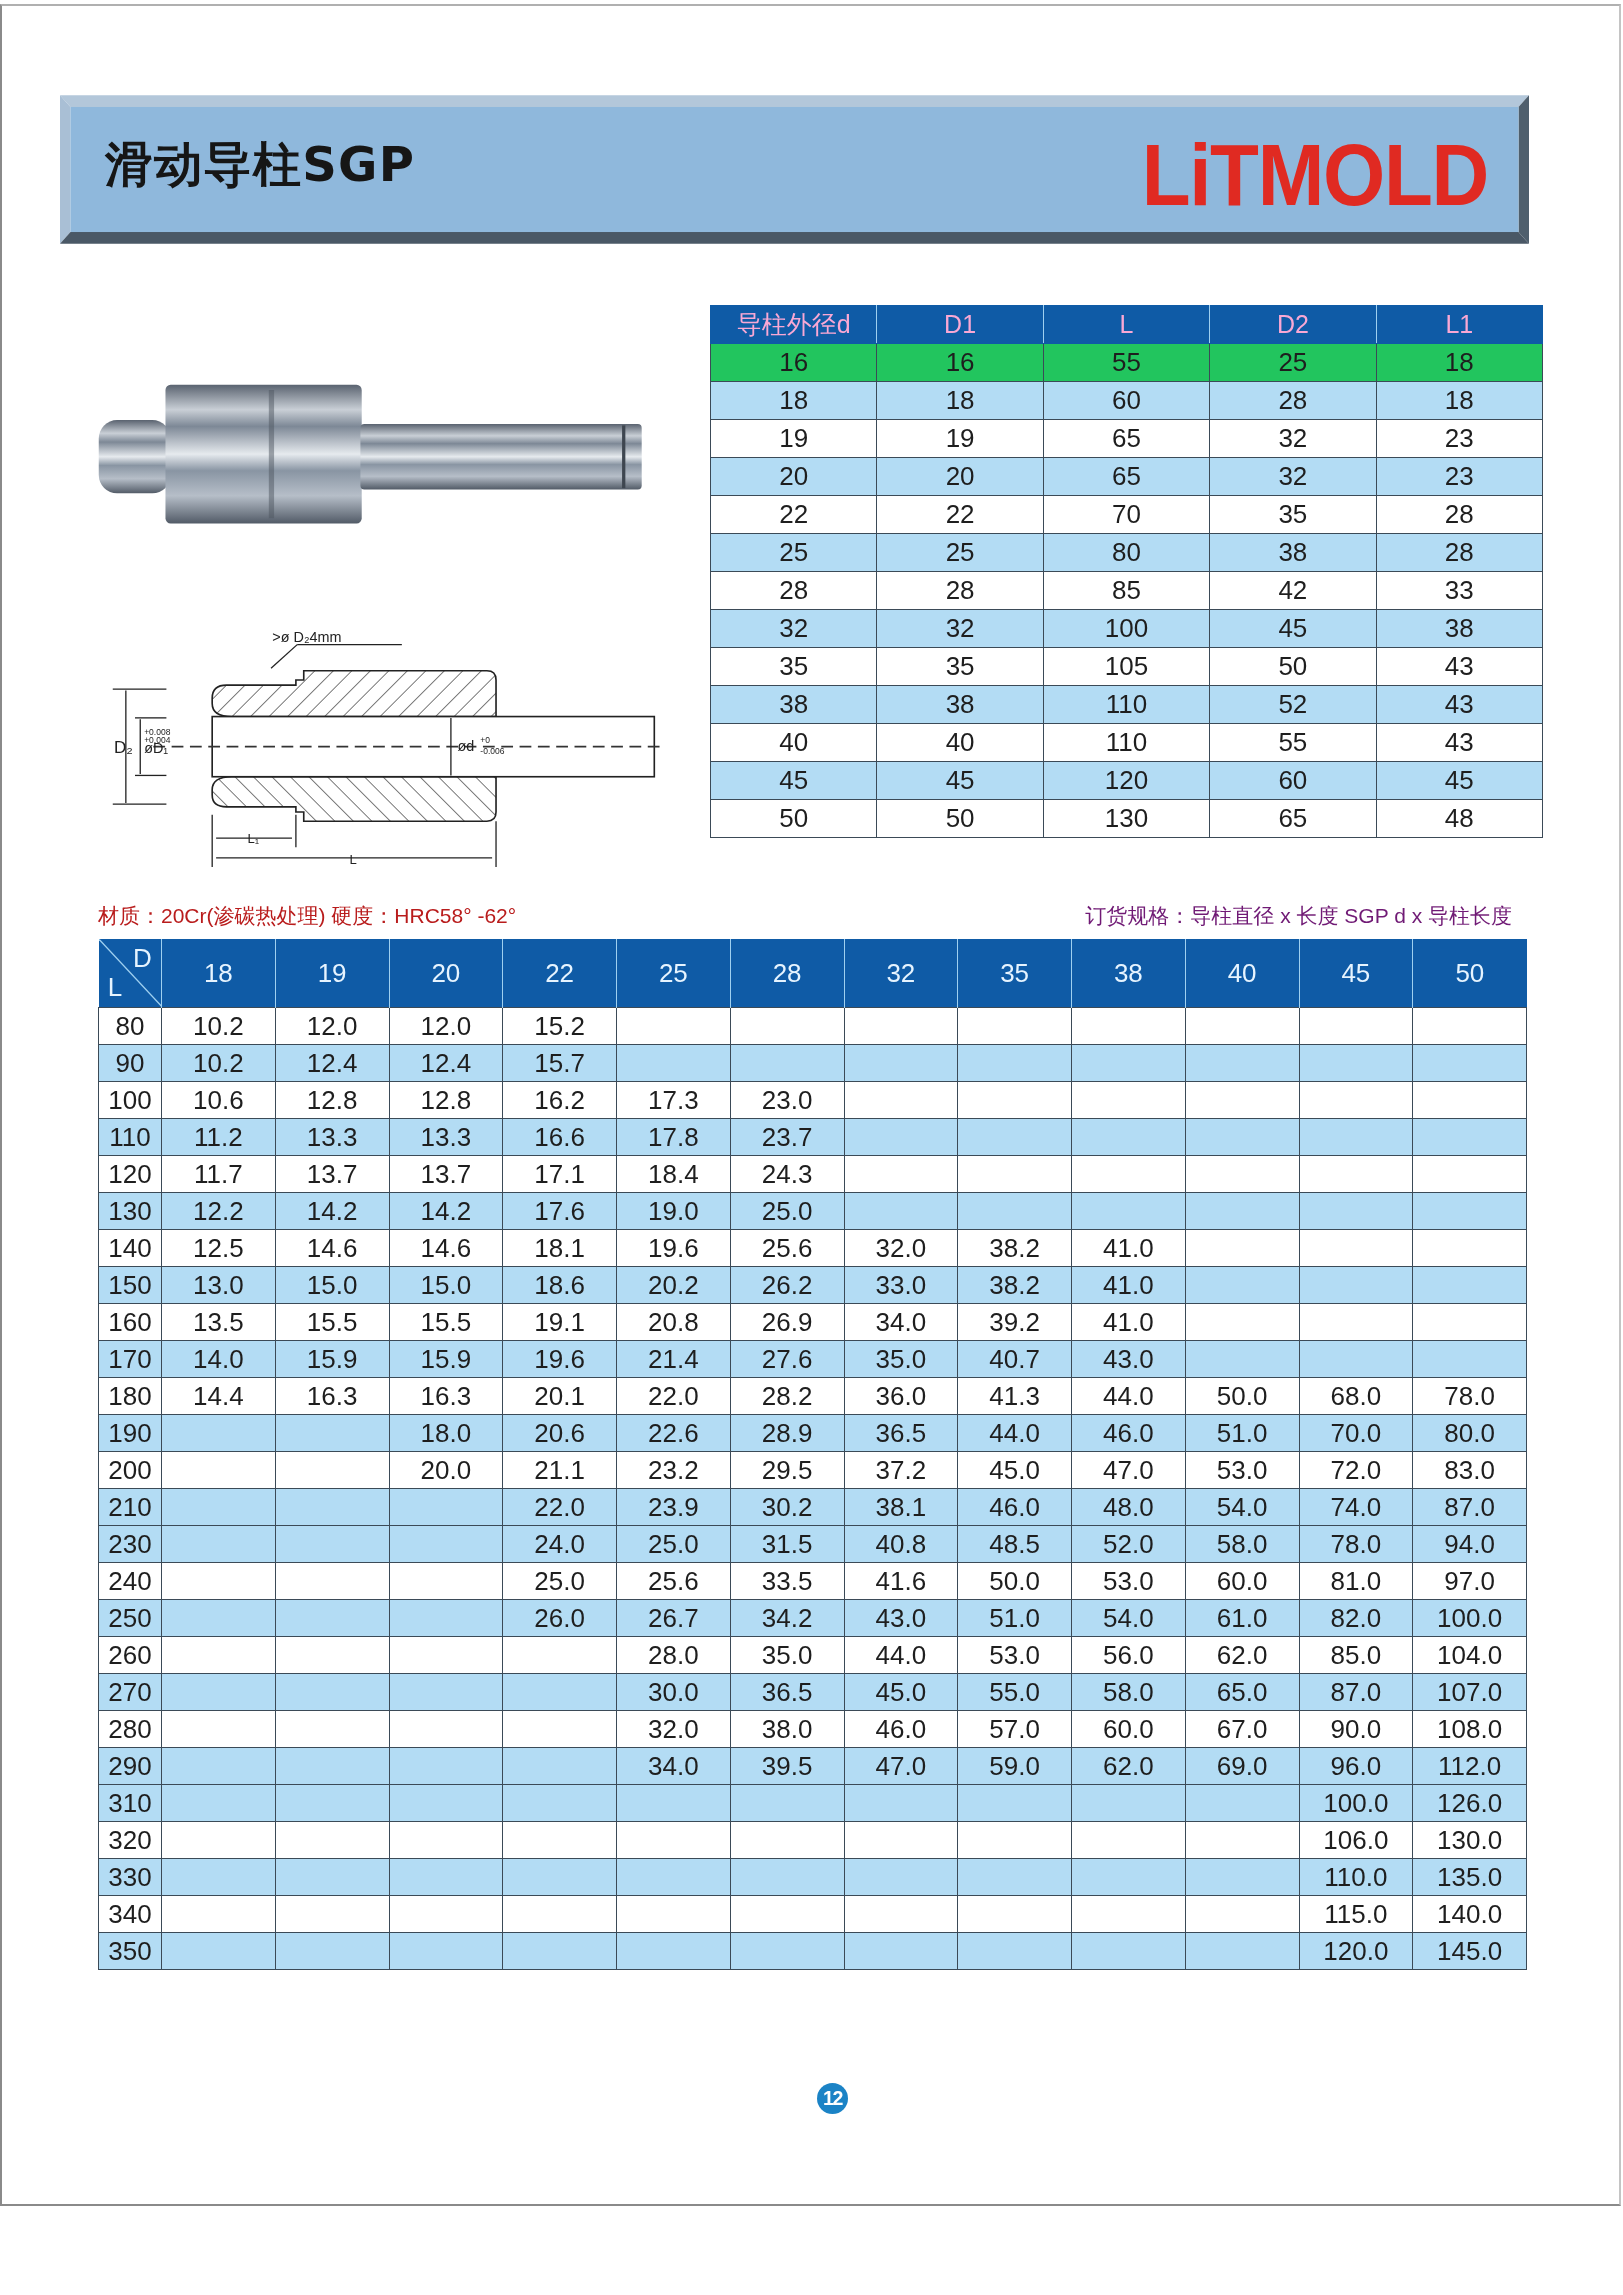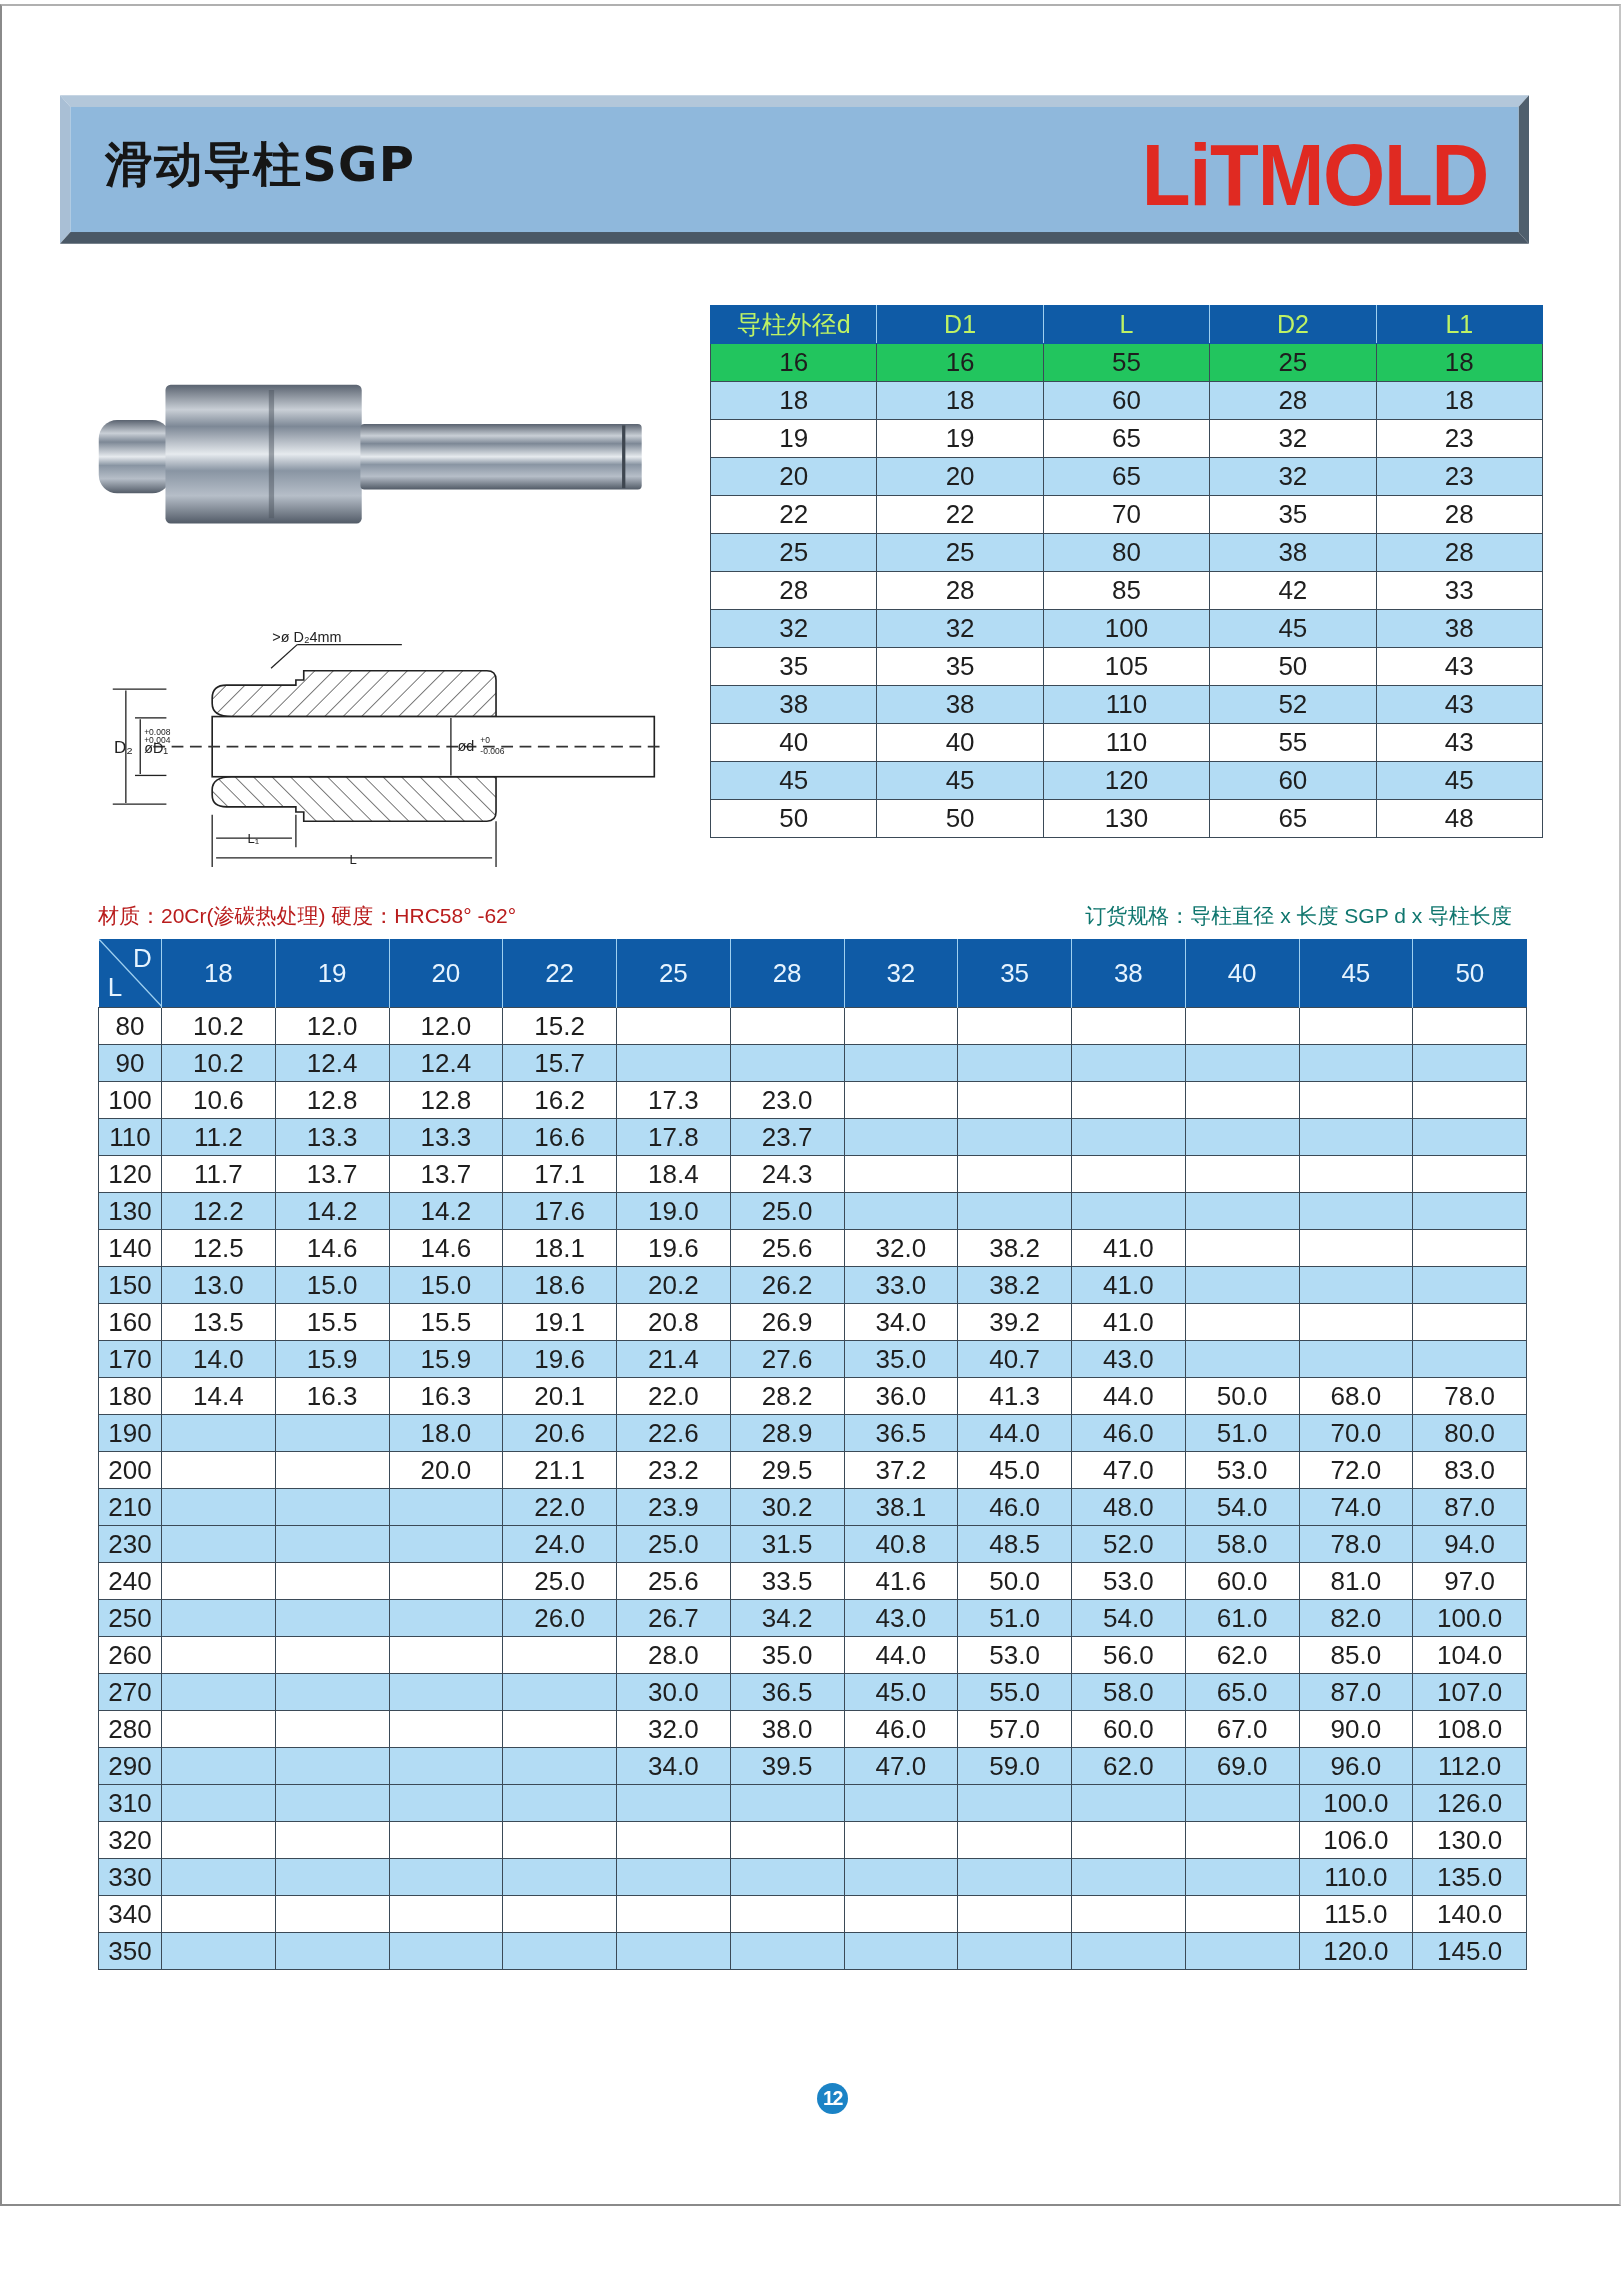--- a/index.html
+++ b/index.html
@@ -22,28 +22,28 @@
 
   
   .photo { position: absolute; left: 92px; top: 373px; width: 563px; height: 157px; }
   
   .drawing { position: absolute; left: 101px; top: 625px; width: 569px; height: 242px; }
 
   
   .spec-table { position: absolute; left: 710px; top: 305px; border-collapse: collapse;
                 table-layout: fixed; width: 833px; }
   .spec-table th, .spec-table td { border: 1.3px solid #3b4a57; text-align: center; padding: 0; }
-  .spec-table th { background: #0f5ba6; color: #bef264; font-weight: normal; height: 37px;
+  .spec-table th { background: #0f5ba6; color: #f9a8d4; font-weight: normal; height: 37px;
                    font-size: 25px; border-color: #0f5ba6; border-right: 1.3px solid #9fd0f0; }
   .spec-table th:last-child { border-right-color: #0f5ba6; margin-left: 6px; }
   .spec-table td { height: 37px; font-size: 26px; }
 
   
   .note-left { position: absolute; left: 98px; top: 902px; font-size: 21px; color: #b91c1c; }
-  .note-right { position: absolute; right: 111px; top: 902px; font-size: 21px; color: #0f766e; }
+  .note-right { position: absolute; right: 111px; top: 902px; font-size: 21px; color: #701a75; }
 
   
   .big-table { position: absolute; left: 98px; top: 939px; border-collapse: collapse;
                table-layout: fixed; width: 1429px; }
   .big-table th { background: #0f5ba6; color: #e6f4ff; font-weight: normal; font-size: 26px;
                   height: 68px; border-right: 1.3px solid #9fd0f0; padding: 0; }
   .big-table th:last-child { border-right: none; }
   .big-table td { border: 1.3px solid #3b4a57; text-align: center; font-size: 26px; height: 36px;
                   padding: 0; }
   .big-table td.rowhead { font-size: 26px; }

